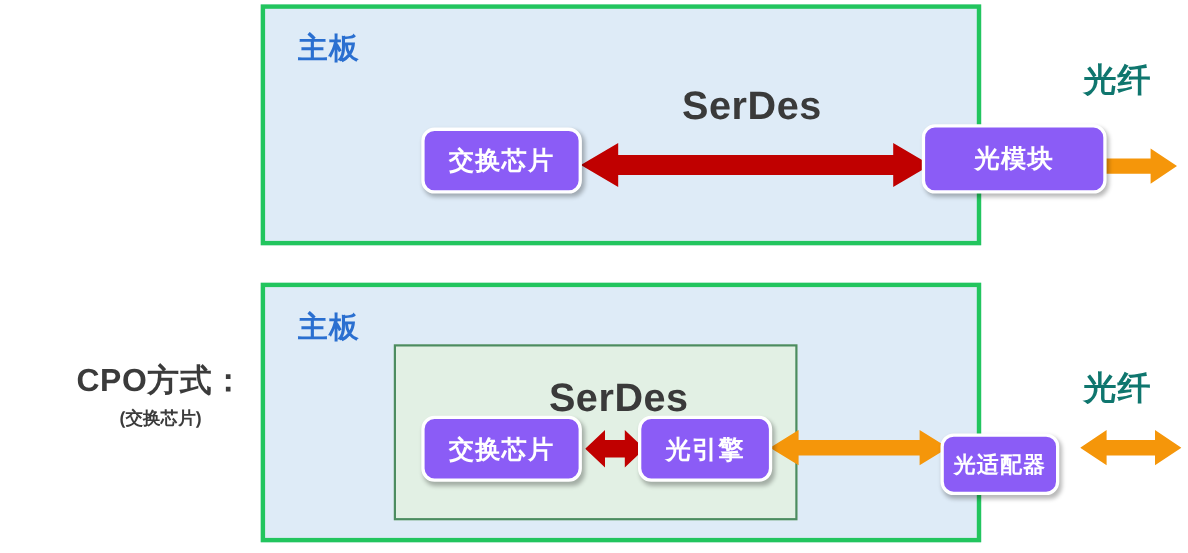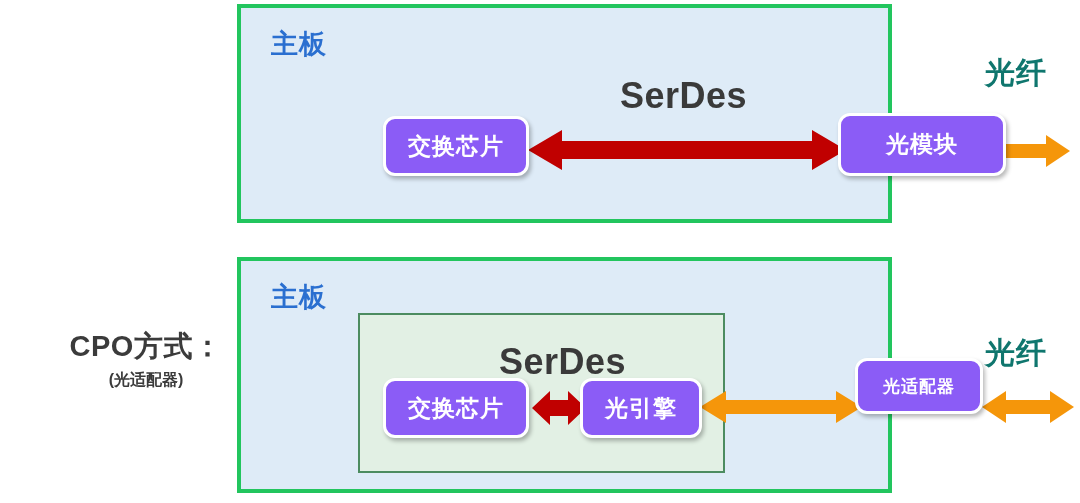--- a/index.html
+++ b/index.html
@@ -106,39 +106,39 @@
     color: #ffffff;
     font-size: 23px;
     font-weight: bold;
     letter-spacing: 1px;
     white-space: nowrap;
   }
   #box-switch-top   { left: 383px; top: 116px; width: 146px; height: 60px; }
   #box-optmodule    { left: 838px; top: 113px; width: 168px; height: 63px; }
   #box-switch-bot   { left: 383px; top: 378px; width: 146px; height: 60px; }
   #box-engine       { left: 580px; top: 378px; width: 122px; height: 60px; }
-  #box-adapter      { left: 855px; top: 358px; width: 128px; height: 56px; font-size: 17px; }
+  #box-adapter      { left: 855px; top: 394px; width: 108px; height: 56px; font-size: 20px; }
 
   
   .arrow { position: absolute; }
   #arrow-red-top    { left: 528px; top: 126px; width: 318px; height: 48px; }
   #arrow-orange-top { left: 978px; top: 132px; width: 92px;  height: 38px; }
   #arrow-red-bot    { left: 532px; top: 388px; width: 54px;  height: 40px; }
   #arrow-orange-mid { left: 700px; top: 388px; width: 162px; height: 38px; }
   #arrow-orange-bot { left: 982px; top: 388px; width: 92px;  height: 38px; }
 </style>
 </head>
 <body>
 
 <div class="stage">
 
 
   <div class="side-label" id="label-cpo">
     <div class="main">CPO方式：</div>
-    <div class="sub">(光适配器)</div>
+    <div class="sub">(交换芯片)</div>
   </div>
 
   <div class="panel" id="panel-top">
     <div class="panel-title">主板</div>
   </div>
 
   <div class="panel" id="panel-bottom">
     <div class="panel-title">主板</div>
   </div>
 

